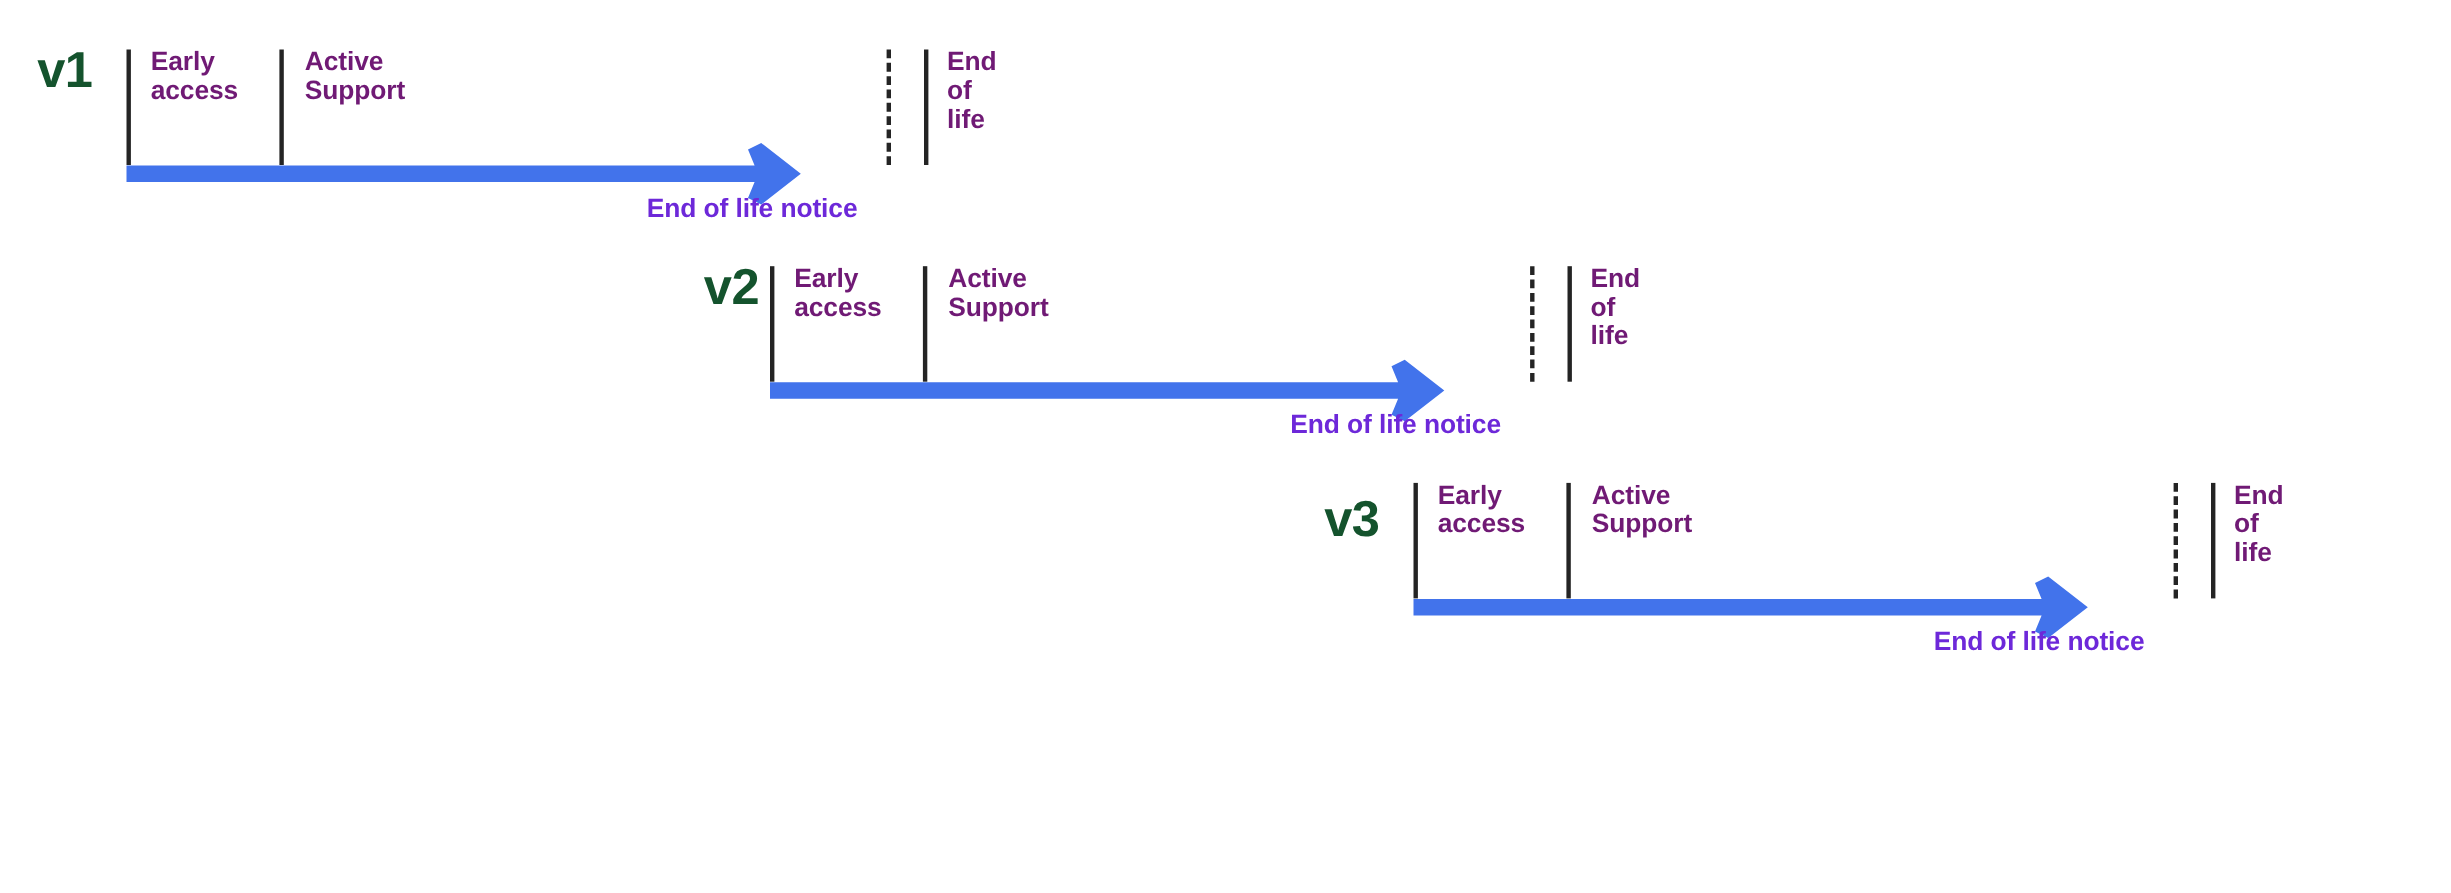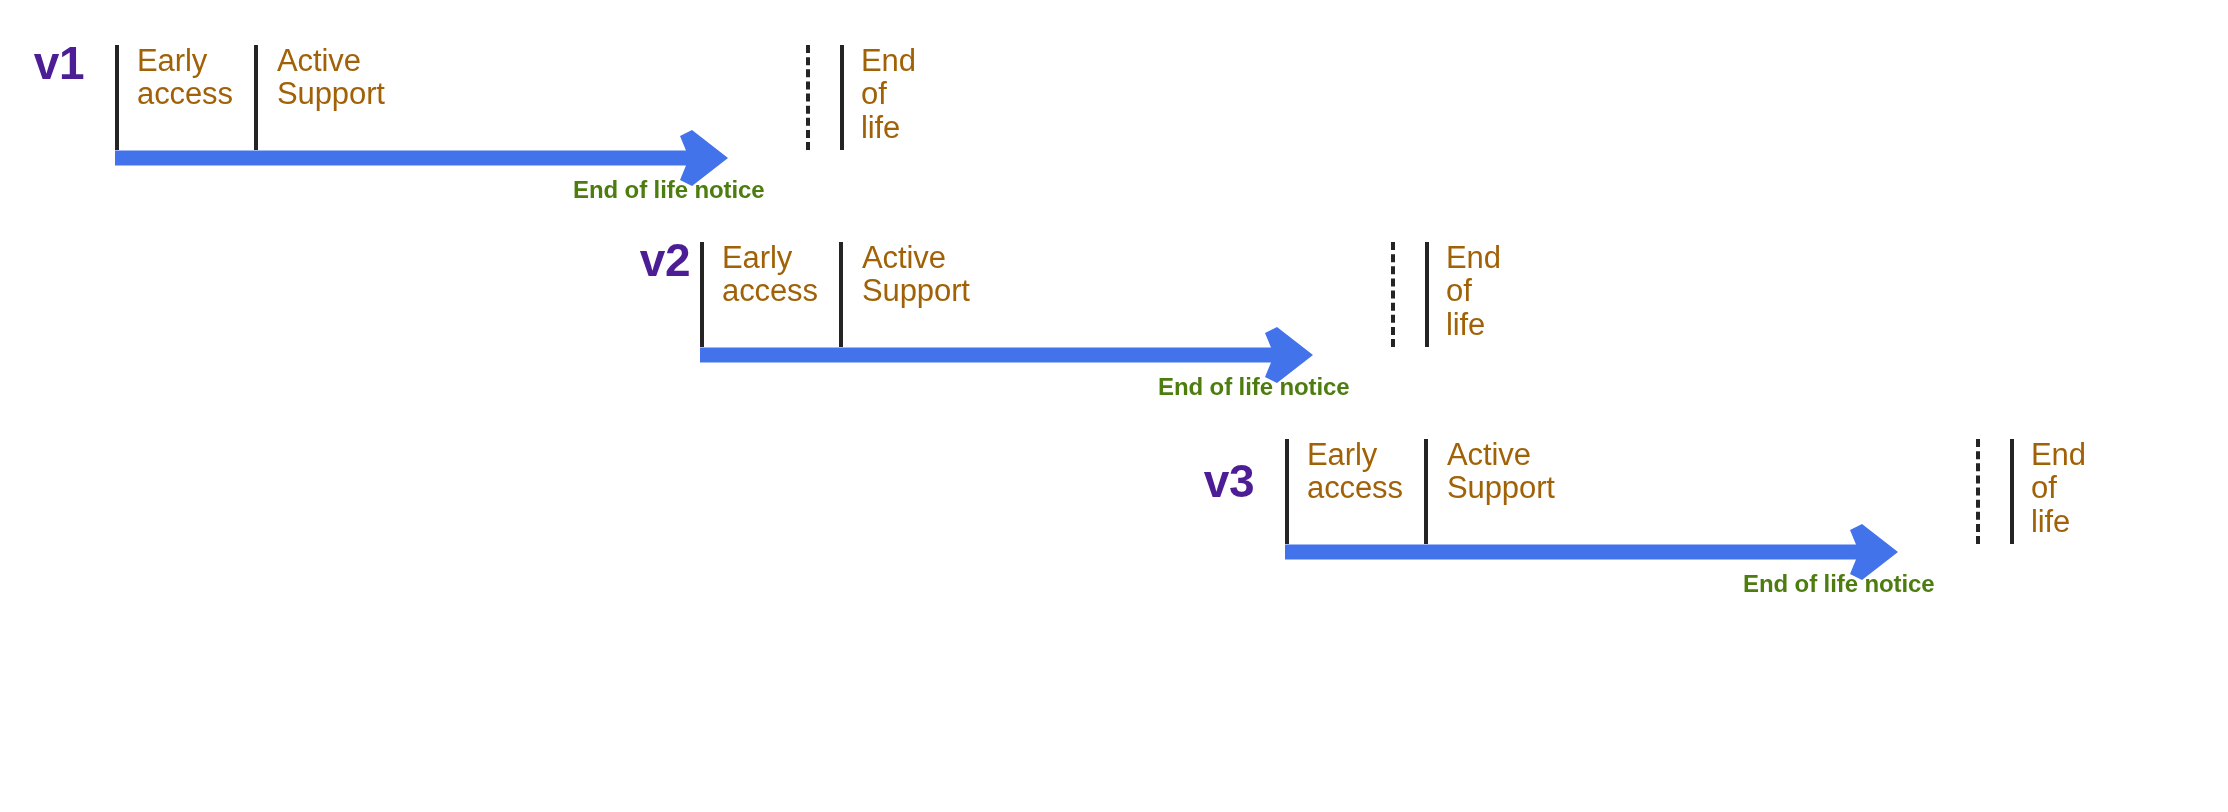--- a/index.html
+++ b/index.html
@@ -27,21 +27,21 @@
     position: absolute;
     left: 0;
     top: 0;
   }
 
   
   .version-label {
     position: absolute;
     font-size: 46px;
     font-weight: 700;
-    color: #4c1d95;
+    color: #14532d;
     letter-spacing: -0.5px;
     line-height: 1;
     white-space: nowrap;
     text-align: right;
   }
 
   
   .marker {
     position: absolute;
     width: 4px;
@@ -49,23 +49,23 @@
   }
   .marker.dashed {
     width: 0;
     background: transparent;
     border-left: 4px dashed #242424;
   }
 
   
   .stage-label {
     position: absolute;
-    font-size: 31px;
-    font-weight: 400;
-    color: #a16207;
+    font-size: 24px;
+    font-weight: 700;
+    color: #701a75;
     line-height: 1.08;
     white-space: pre-line;
     letter-spacing: -0.1px;
   }
 
   
   .timeline-arrow {
     position: absolute;
     height: 46px;
   }
@@ -74,23 +74,24 @@
     width: 100%;
     height: 100%;
     overflow: visible;
   }
 
   
   .notice-label {
     position: absolute;
     font-size: 24px;
     font-weight: 700;
-    color: #4d7c0f;
+    color: #6d28d9;
     white-space: nowrap;
     letter-spacing: -0.1px;
+    margin-left: 15px;
   }
 </style>
 </head>
 <body>
 
 <div id="diagram">
     <div class="lifecycle-row">
       <div class="version-label" style="left: 18px; top: 40px; width: 66px;">v1</div>
       <div class="marker" style="left: 115px; top: 45px; height: 105px;"></div>
       <div class="marker" style="left: 254px; top: 45px; height: 105px;"></div>
@@ -118,21 +119,21 @@
       <div class="stage-label" style="left: 862px; top: 241px;">Active Support</div>
       <div class="stage-label" style="left: 1446px; top: 241px;">End of life</div>
       <div class="timeline-arrow" style="left: 700px; top: 331.5px; width: 613px; height: 46px;">
         <svg viewBox="0 0 613 46" preserveAspectRatio="none">
           <polygon points="0.0,15.5 571.0,15.5 565.0,1.0 577.0,-5.0 613.0,23.0 577.0,51.0 565.0,45.0 571.0,30.5 0.0,30.5" fill="#4273EB"></polygon>
         </svg>
       </div>
       <div class="notice-label" style="left: 1158px; top: 373px;">End of life notice</div>
     </div>
     <div class="lifecycle-row">
-      <div class="version-label" style="left: 1188px; top: 458px; width: 66px;">v3</div>
+      <div class="version-label" style="left: 1188px; top: 448px; width: 66px;">v3</div>
       <div class="marker" style="left: 1285px; top: 439px; height: 105px;"></div>
       <div class="marker" style="left: 1424px; top: 439px; height: 105px;"></div>
       <div class="marker dashed" style="left: 1976px; top: 439px; height: 105px;"></div>
       <div class="marker" style="left: 2010px; top: 439px; height: 105px;"></div>
       <div class="stage-label" style="left: 1307px; top: 438px;">Early
 access</div>
       <div class="stage-label" style="left: 1447px; top: 438px;">Active Support</div>
       <div class="stage-label" style="left: 2031px; top: 438px;">End of life</div>
       <div class="timeline-arrow" style="left: 1285px; top: 528.5px; width: 613px; height: 46px;">
         <svg viewBox="0 0 613 46" preserveAspectRatio="none">

